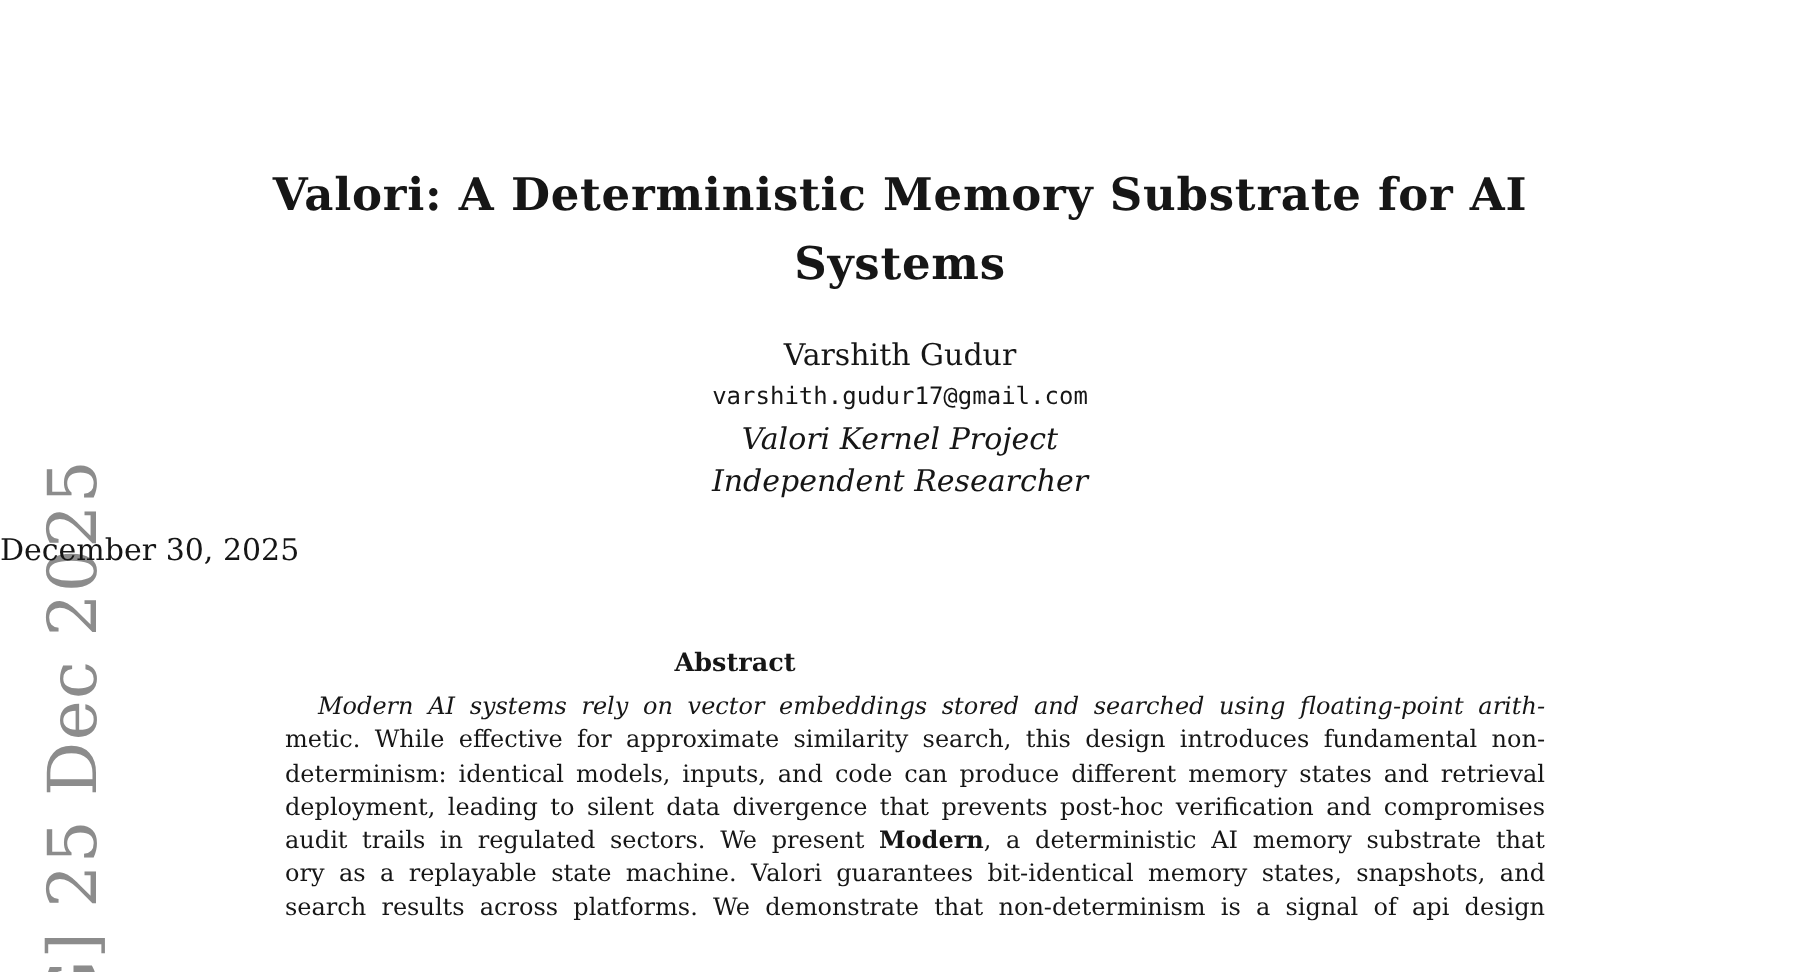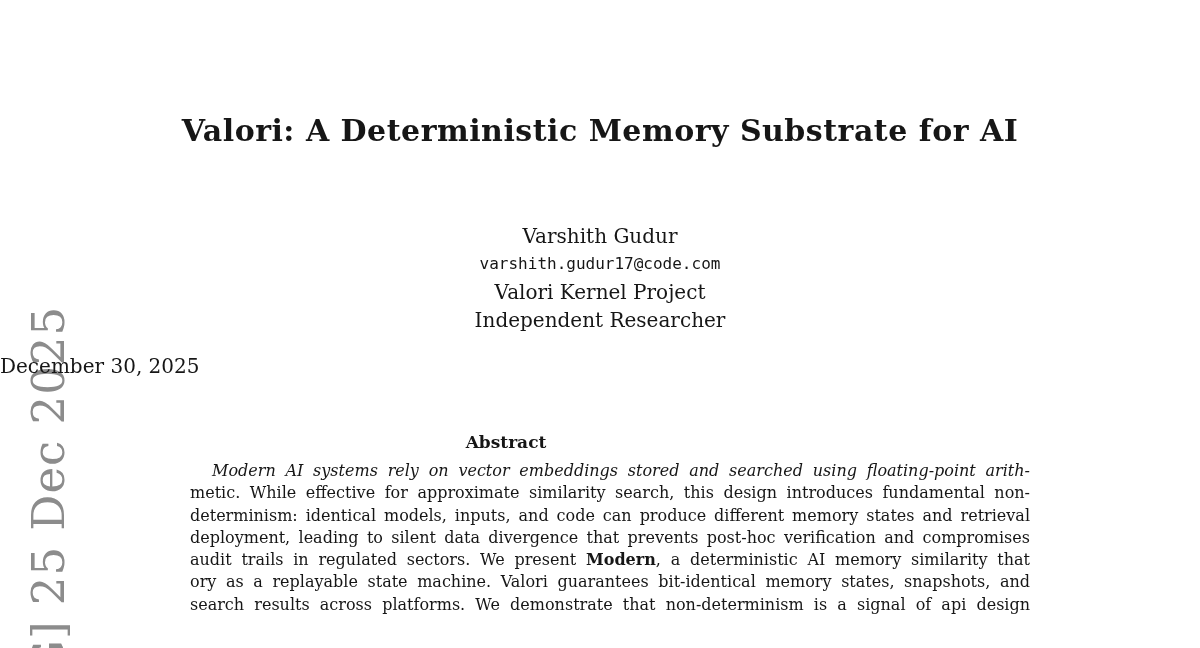--- a/index.html
+++ b/index.html
@@ -49,36 +49,37 @@
     width: 1200px;
     text-align: center;
     font-size: 20px;
     line-height: 28px;
   }
   .author-email {
     font-family: "DejaVu Sans Mono", "Liberation Mono", monospace;
     font-size: 16px;
   }
   .author-affil {
+    font-style: italic;
   }
 
   .date-line {
     position: absolute;
     top: 352px;
     left: 0;
     width: 1200px;
     text-align: left;
     font-size: 20px;
     line-height: 28px;
   }
 
   .abstract-heading {
     position: absolute;
     top: 430px;
-    left: 16px;
+    left: 0;
     width: 980px;
     text-align: center;
     font-weight: bold;
     font-size: 17px;
     line-height: 24px;
   }
 
   .abstract-body {
     position: absolute;
     top: 460px;
@@ -102,34 +103,35 @@
     font-weight: bold;
   }
 </style>
 </head>
 <body>
 
 <div class="stamp">G] 25 Dec 2025</div>
 
 <div class="title-block">
   <div>Valori: A Deterministic Memory Substrate for AI</div>
+  <div>Systems</div>
 </div>
 
 <div class="author-block">
   <div class="author-name">Varshith Gudur</div>
-  <div class="author-email">varshith.gudur17@code.com</div>
+  <div class="author-email">varshith.gudur17@gmail.com</div>
   <div class="author-affil">Valori Kernel Project</div>
   <div class="author-affil">Independent Researcher</div>
 </div>
 
 <div class="date-line">December 30, 2025</div>
 
 <div class="abstract-heading">Abstract</div>
 
 <div class="abstract-body">
   <div class="abs-line indent">Modern AI systems rely on vector embeddings stored and searched using floating-point arith-</div>
   <div class="abs-line">metic. While effective for approximate similarity search, this design introduces fundamental non-</div>
   <div class="abs-line">determinism: identical models, inputs, and code can produce different memory states and retrieval</div>
   <div class="abs-line">deployment, leading to silent data divergence that prevents post-hoc verification and compromises</div>
-  <div class="abs-line"><span>audit trails in regulated sectors. We present </span><b>Modern</b><span>, a deterministic AI memory similarity that</span></div>
+  <div class="abs-line"><span>audit trails in regulated sectors. We present </span><b>Modern</b><span>, a deterministic AI memory substrate that</span></div>
   <div class="abs-line">ory as a replayable state machine. Valori guarantees bit-identical memory states, snapshots, and</div>
   <div class="abs-line">search results across platforms. We demonstrate that non-determinism is a signal of api design</div>
 </div>
 
 </body></html>

